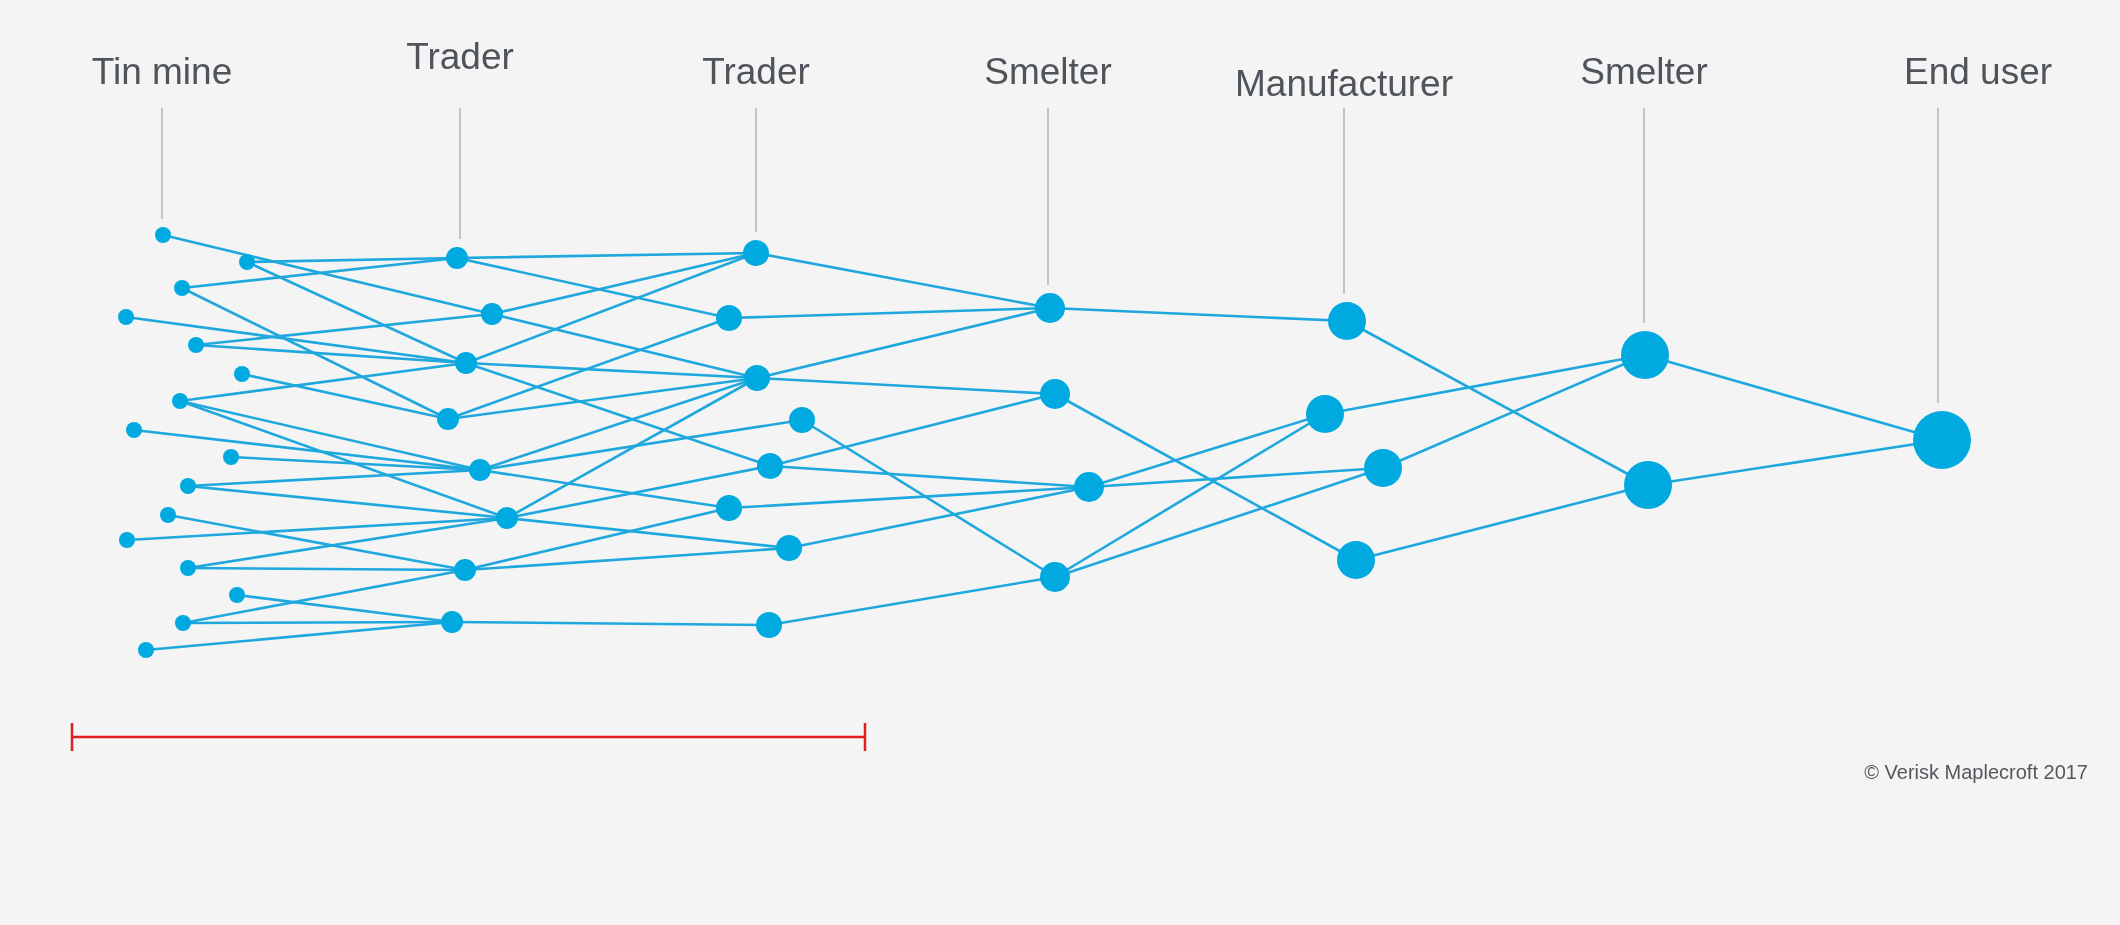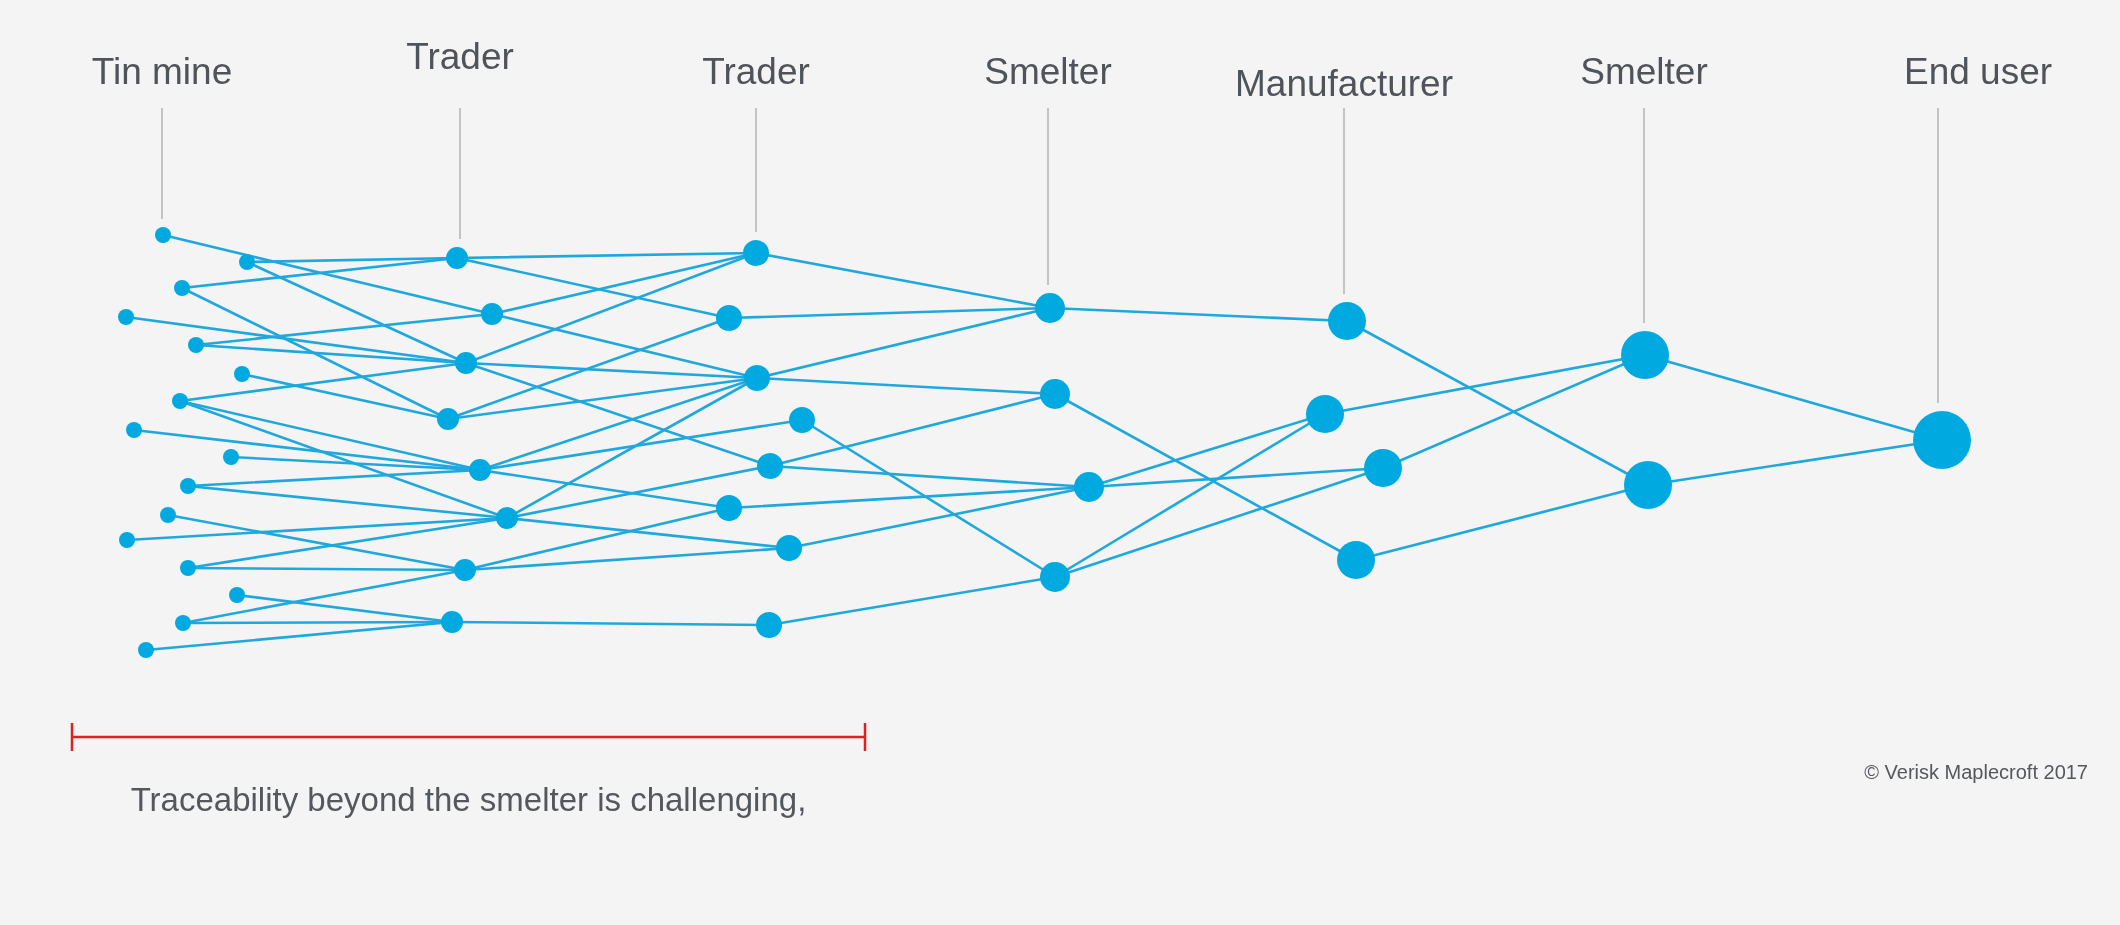--- a/index.html
+++ b/index.html
@@ -195,17 +195,16 @@
       <div class="stage-label" style="left: 162px; top: 53px;">Tin mine</div>
       <div class="stage-label" style="left: 460px; top: 38px;">Trader</div>
       <div class="stage-label" style="left: 756px; top: 53px;">Trader</div>
       <div class="stage-label" style="left: 1048px; top: 53px;">Smelter</div>
       <div class="stage-label" style="left: 1344px; top: 65px;">Manufacturer</div>
       <div class="stage-label" style="left: 1644px; top: 53px;">Smelter</div>
       <div class="stage-label" style="left: 1938px; top: 53px; margin-left: 40px;">End user</div>
     </div>
 
   <div class="caption" id="caption" style="left: 72px; top: 778px; width: 793px;">
-      <div>Traceability beyond the smelter is challenging,</div>
     </div>
 
   <div class="copyright">© Verisk Maplecroft 2017</div>
 </div>
 
 </body></html>

